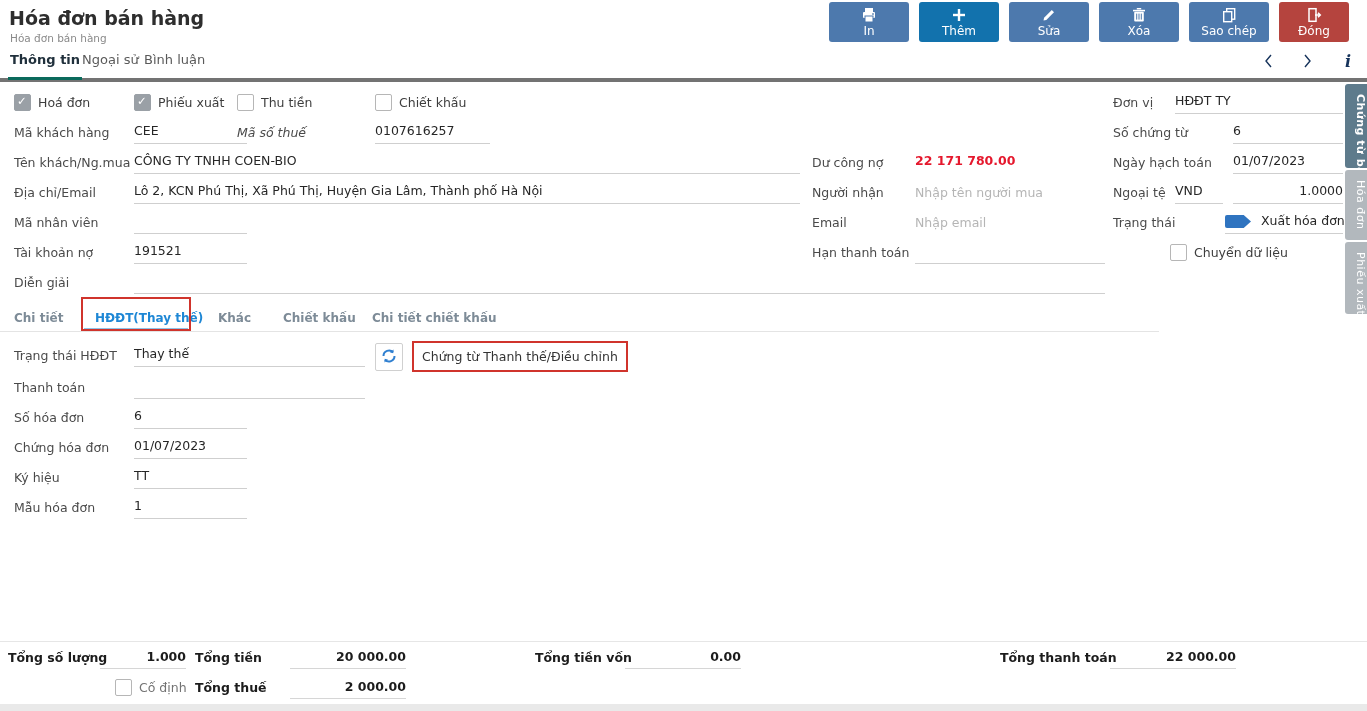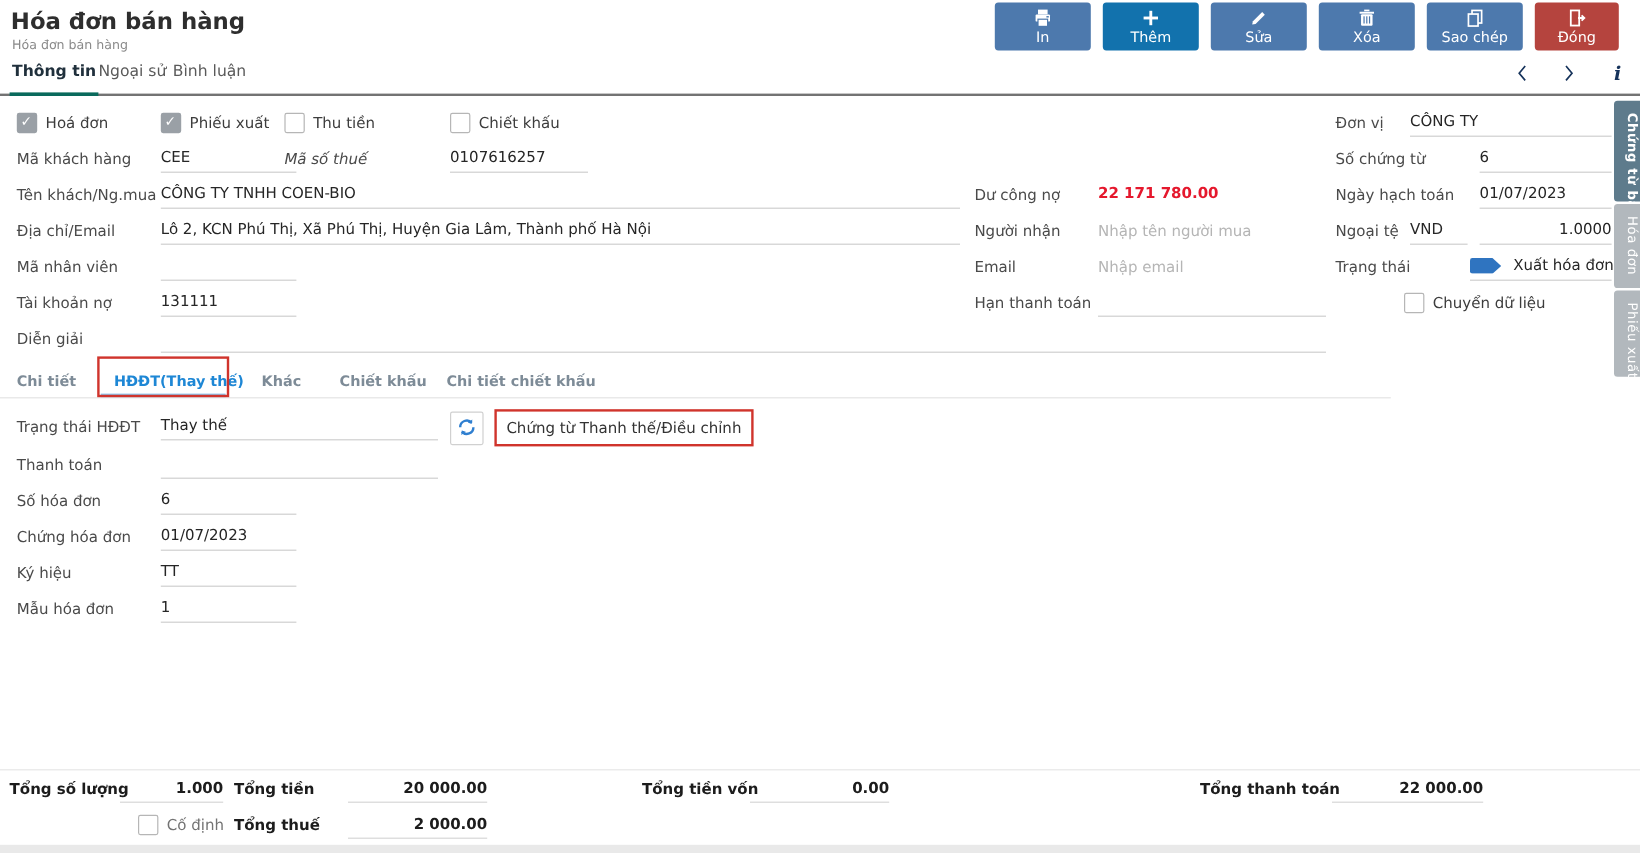--- a/index.html
+++ b/index.html
@@ -12,21 +12,21 @@
   .hdr-sub{position:absolute;left:10px;top:32px;font-size:10.5px;color:#8a8a8a;}
   .toolbar{position:absolute;left:829px;top:2px;display:flex;gap:10px;}
   .tbtn{width:80px;height:40px;border:none;border-radius:3px;background:#4d79ad;color:#fff;
         display:flex;flex-direction:column;align-items:center;justify-content:center;gap:1px;
         font-family:inherit;font-size:12px;cursor:pointer;padding:0;}
   .tbtn.primary{background:#1272ad;}
   .tbtn.danger{background:#b5443e;width:70px;}
   .tbtn svg{display:block;}
 
   
-  .tabbar{position:absolute;left:0;top:47px;width:1367px;height:31px;border-bottom:2px solid #737373;}
+  .tabbar{position:absolute;left:0;top:47px;width:1367px;height:31px;border-bottom:4px solid #737373;}
   .tab{position:absolute;top:0;height:30px;line-height:26px;font-size:13px;color:#5a5a5a;cursor:pointer;padding:0 2px;}
   .tab.active{color:#20303c;font-weight:bold;border-bottom:3px solid #0a6a5c;}
   .tabnav{position:absolute;top:5px;right:10px;display:flex;gap:22px;align-items:center;}
   .navico{width:18px;height:18px;cursor:pointer;display:flex;align-items:center;justify-content:center;}
   .info-i{font-family:"DejaVu Serif","Liberation Serif",serif;font-style:italic;font-weight:bold;
           font-size:16px;color:#16335b;}
 
   
   .lbl{position:absolute;height:20px;line-height:20px;color:#4a4a4a;white-space:nowrap;}
   .val{position:absolute;height:22px;line-height:20px;color:#262626;white-space:nowrap;background:transparent;}
@@ -185,39 +185,39 @@
   <div class="lbl" style="left:14px;top:153px;">Tên khách/Ng.mua</div>
   <div class="val u" style="left:134px;top:151px;width:666px;">CÔNG TY TNHH COEN-BIO</div>
 
   <div class="lbl" style="left:14px;top:183px;">Địa chỉ/Email</div>
   <div class="val u" style="left:134px;top:181px;width:666px;">Lô 2, KCN Phú Thị, Xã Phú Thị, Huyện Gia Lâm, Thành phố Hà Nội</div>
 
   <div class="lbl" style="left:14px;top:213px;">Mã nhân viên</div>
   <div class="val u" style="left:134px;top:211px;width:113px;"></div>
 
   <div class="lbl" style="left:14px;top:243px;">Tài khoản nợ</div>
-  <div class="val u" style="left:134px;top:241px;width:113px;">131111</div>
+  <div class="val u" style="left:134px;top:241px;width:113px;">191521</div>
 
   <div class="lbl" style="left:14px;top:273px;">Diễn giải</div>
   <div class="val u" style="left:134px;top:271px;width:971px;"></div>
 
   <div class="lbl" style="left:812px;top:153px;">Dư công nợ</div>
   <div class="val red" style="left:915px;top:151px;">22 171 780.00</div>
 
   <div class="lbl" style="left:812px;top:183px;">Người nhận</div>
   <input class="val u" style="left: 915px; top: 181px; width: 190px;" placeholder="Nhập tên người mua">
 
   <div class="lbl" style="left:812px;top:213px;">Email</div>
   <input class="val u" style="left: 915px; top: 211px; width: 190px;" placeholder="Nhập email">
 
   <div class="lbl" style="left:812px;top:243px;">Hạn thanh toán</div>
   <div class="val u" style="left:915px;top:241px;width:190px;"></div>
 
   <div class="lbl" style="left:1113px;top:93px;">Đơn vị</div>
-  <div class="val u" style="left:1175px;top:91px;width:168px;">CÔNG TY</div>
+  <div class="val u" style="left:1175px;top:91px;width:168px;">HĐĐT TY</div>
 
   <div class="lbl" style="left:1113px;top:123px;">Số chứng từ</div>
   <div class="val u" style="left:1233px;top:121px;width:110px;">6</div>
 
   <div class="lbl" style="left:1113px;top:153px;">Ngày hạch toán</div>
   <div class="val u" style="left:1233px;top:151px;width:110px;">01/07/2023</div>
 
   <div class="lbl" style="left:1113px;top:183px;">Ngoại tệ</div>
   <div class="val u" style="left:1175px;top:181px;width:48px;">VND</div>
   <div class="val u right" style="left:1233px;top:181px;width:110px;">1.0000</div>

